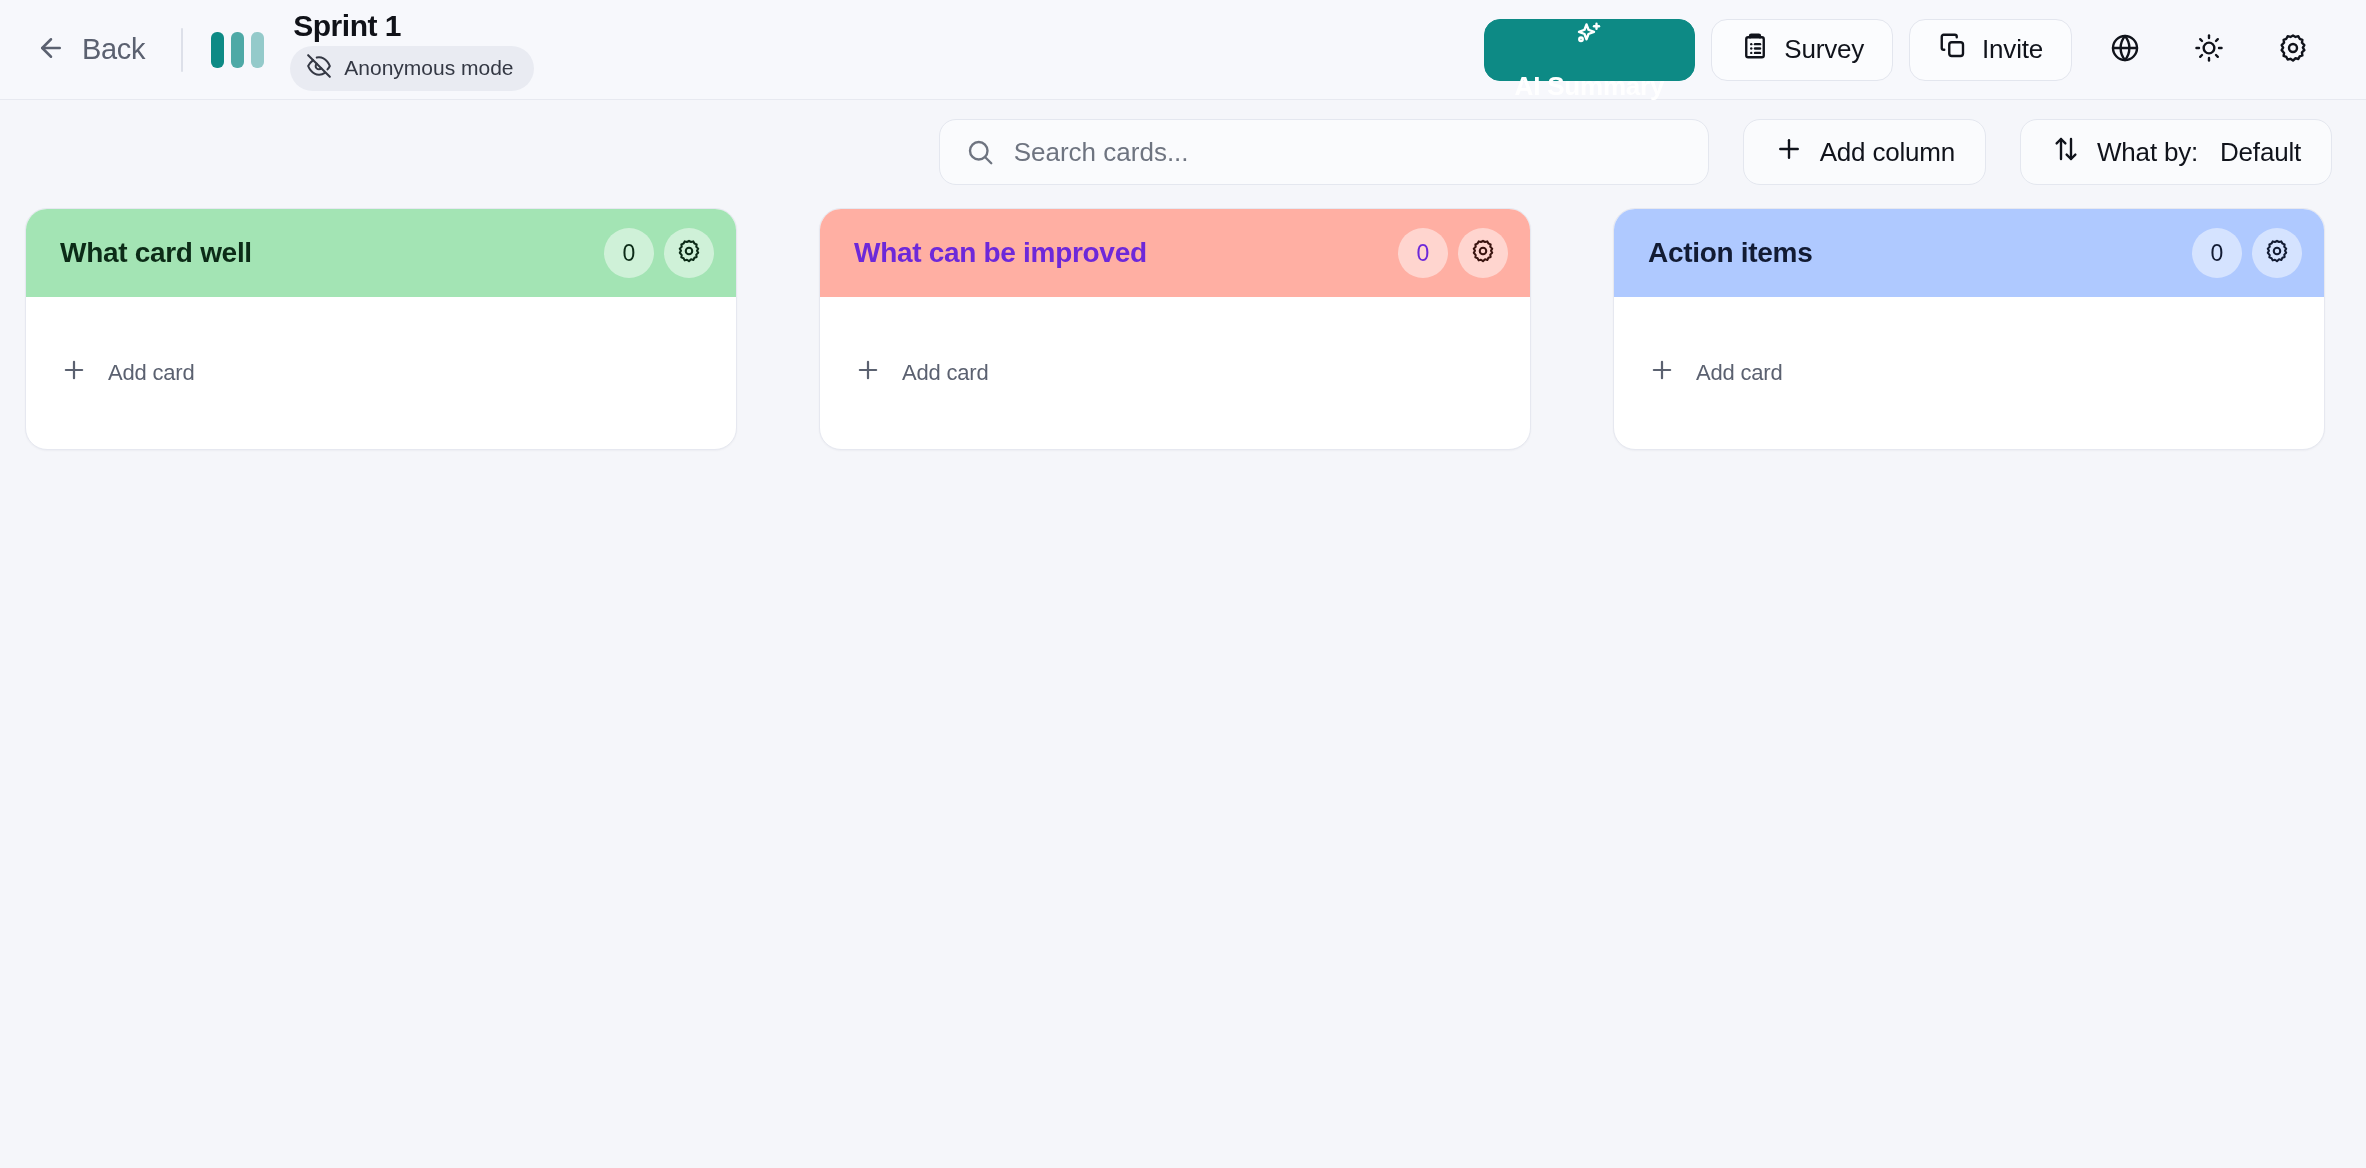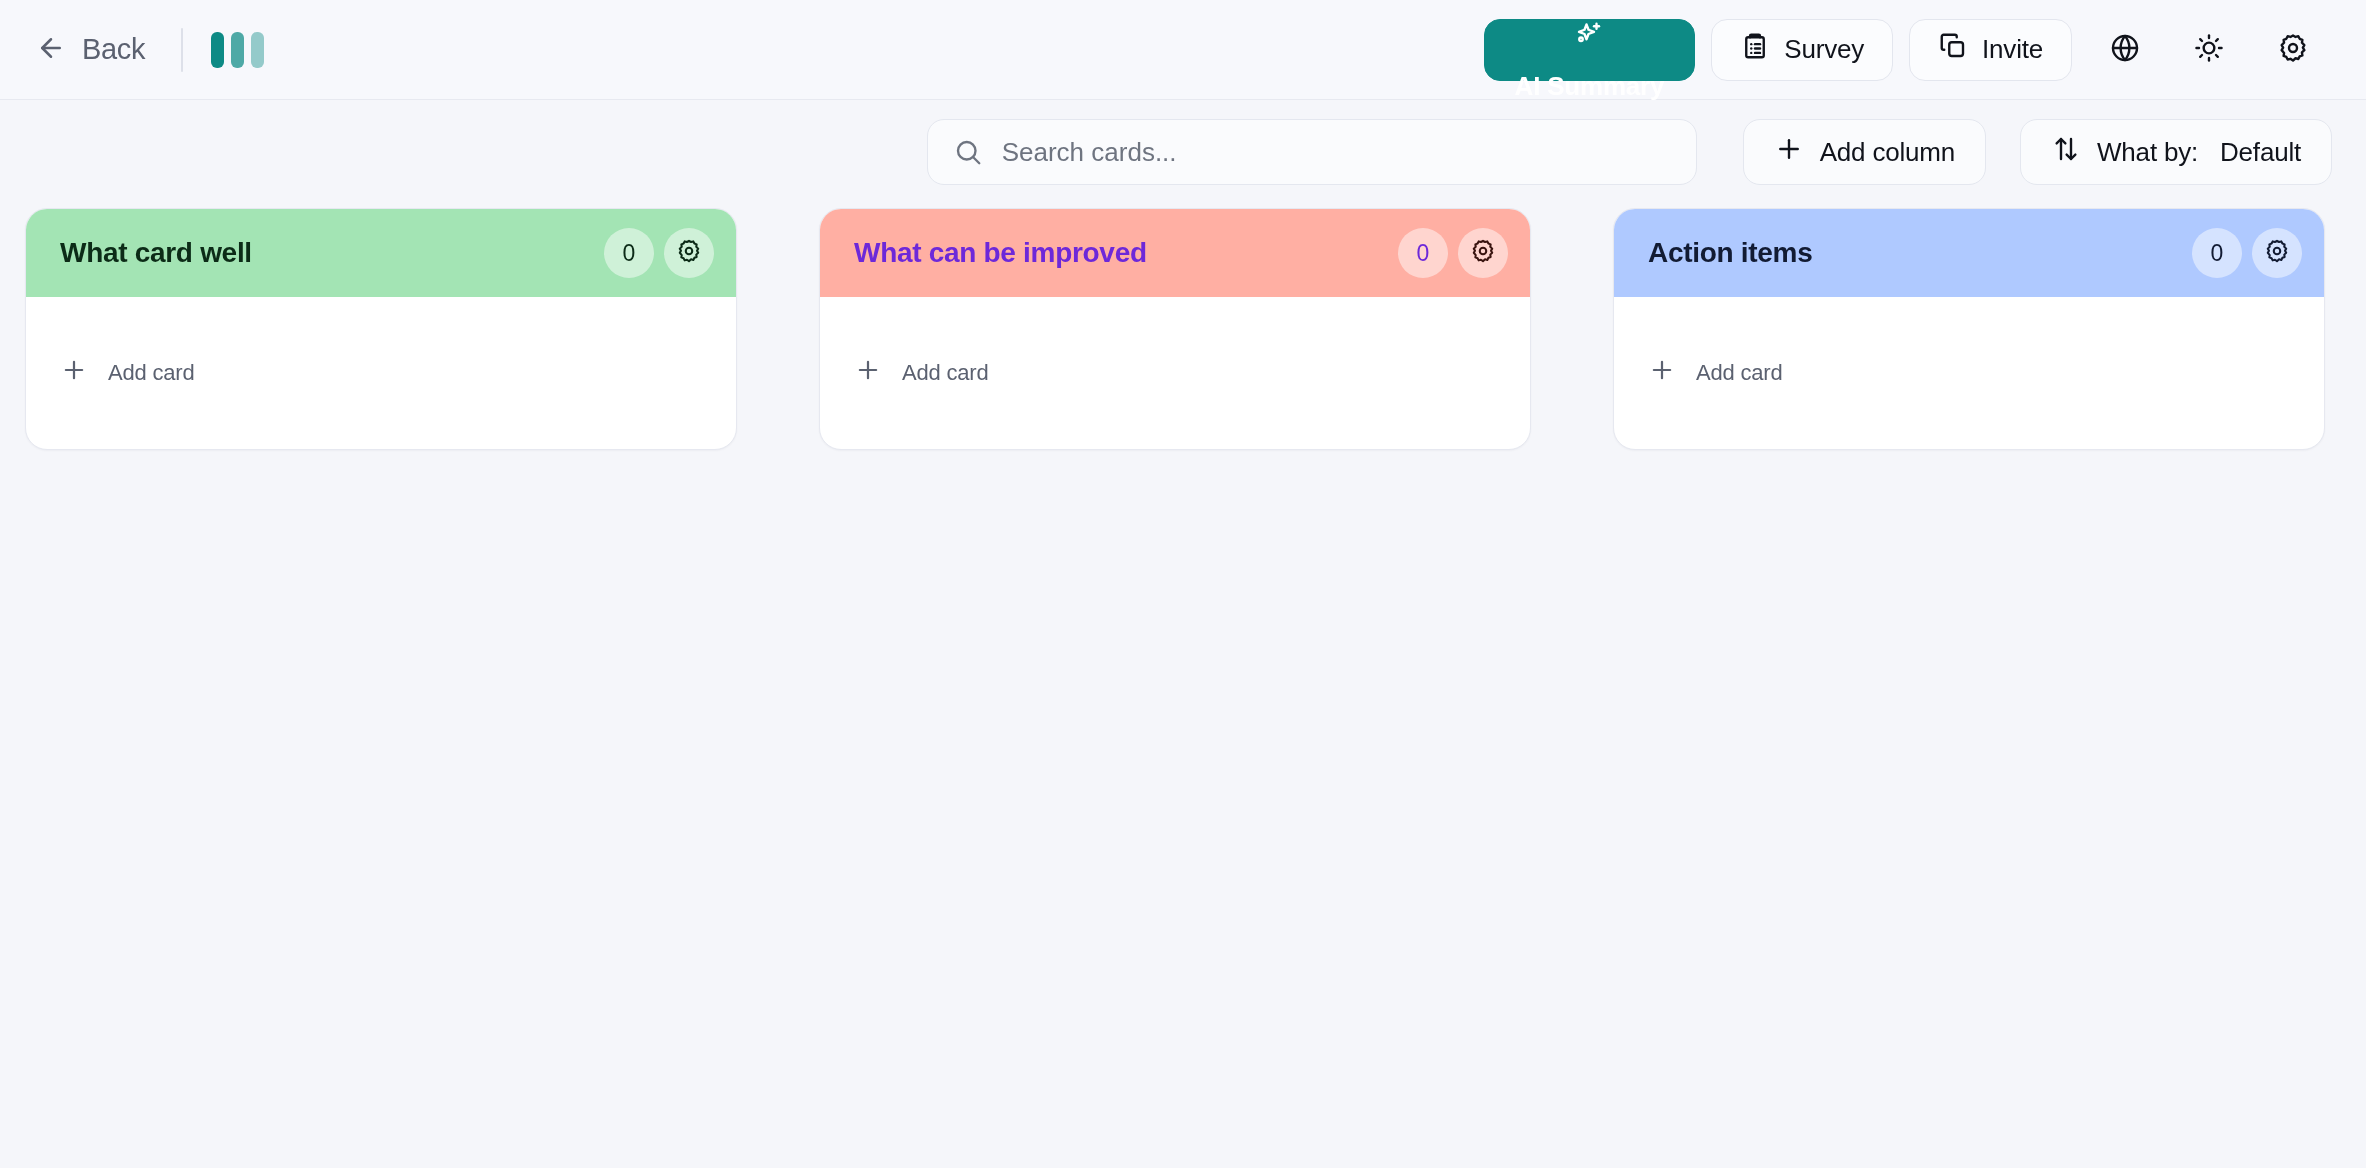--- a/index.html
+++ b/index.html
@@ -149,21 +149,21 @@
     display: flex;
     align-items: center;
     justify-content: flex-end;
     padding: 0 34px 0 0;
     gap: 34px;
   }
 
   .search-wrap {
     position: relative;
     width: 770px;
-    margin-right: 12px;
+    margin-right: 0;
   }
   .search-input {
     width: 100%;
     height: 66px;
     border-radius: 17px;
     border: 1.6px solid #E4E7EF;
     background: #FAFBFD;
     padding: 0 20px 0 74px;
     font-size: 26px;
     font-family: "Liberation Sans", sans-serif;
@@ -296,20 +296,34 @@
     </div>
 
     <div class="header-divider"></div>
 
     <div class="brand-logo">
       <span class="bar"></span>
       <span class="bar"></span>
       <span class="bar"></span>
     </div>
 
+    <div class="title-block">
+      <div class="board-title">Sprint 1</div>
+      <div class="anon-pill">
+        <span>
+          <svg width="26" height="26" viewBox="0 0 24 24" fill="none" stroke="#343844" stroke-width="1.9" stroke-linecap="round" stroke-linejoin="round">
+            <path d="M9.9 4.24A9.12 9.12 0 0 1 12 4c7 0 10 8 10 8a18.5 18.5 0 0 1-2.16 3.19"></path>
+            <path d="M6.61 6.61A18.15 18.15 0 0 0 2 12s3 8 10 8a9.12 9.12 0 0 0 5.39-1.61"></path>
+            <path d="M14.12 14.12a3 3 0 1 1-4.24-4.24"></path>
+            <path d="M2 2l20 20"></path>
+          </svg>
+        </span>
+        <span>Anonymous mode</span>
+      </div>
+    </div>
   </div>
 
   <div class="header-right">
 
     <div class="btn btn-primary">
       <span>
         <svg width="30" height="30" viewBox="0 0 24 24" fill="none" stroke="#ffffff" stroke-width="1.9" stroke-linecap="round" stroke-linejoin="round">
           <path d="M10 3.5l1.6 4.3 4.4 1.7-4.4 1.7L10 15.5l-1.6-4.3L4 9.5l4.4-1.7z"></path>
           <path d="M18 3v4"></path>
             <path d="M16 5h4"></path>

